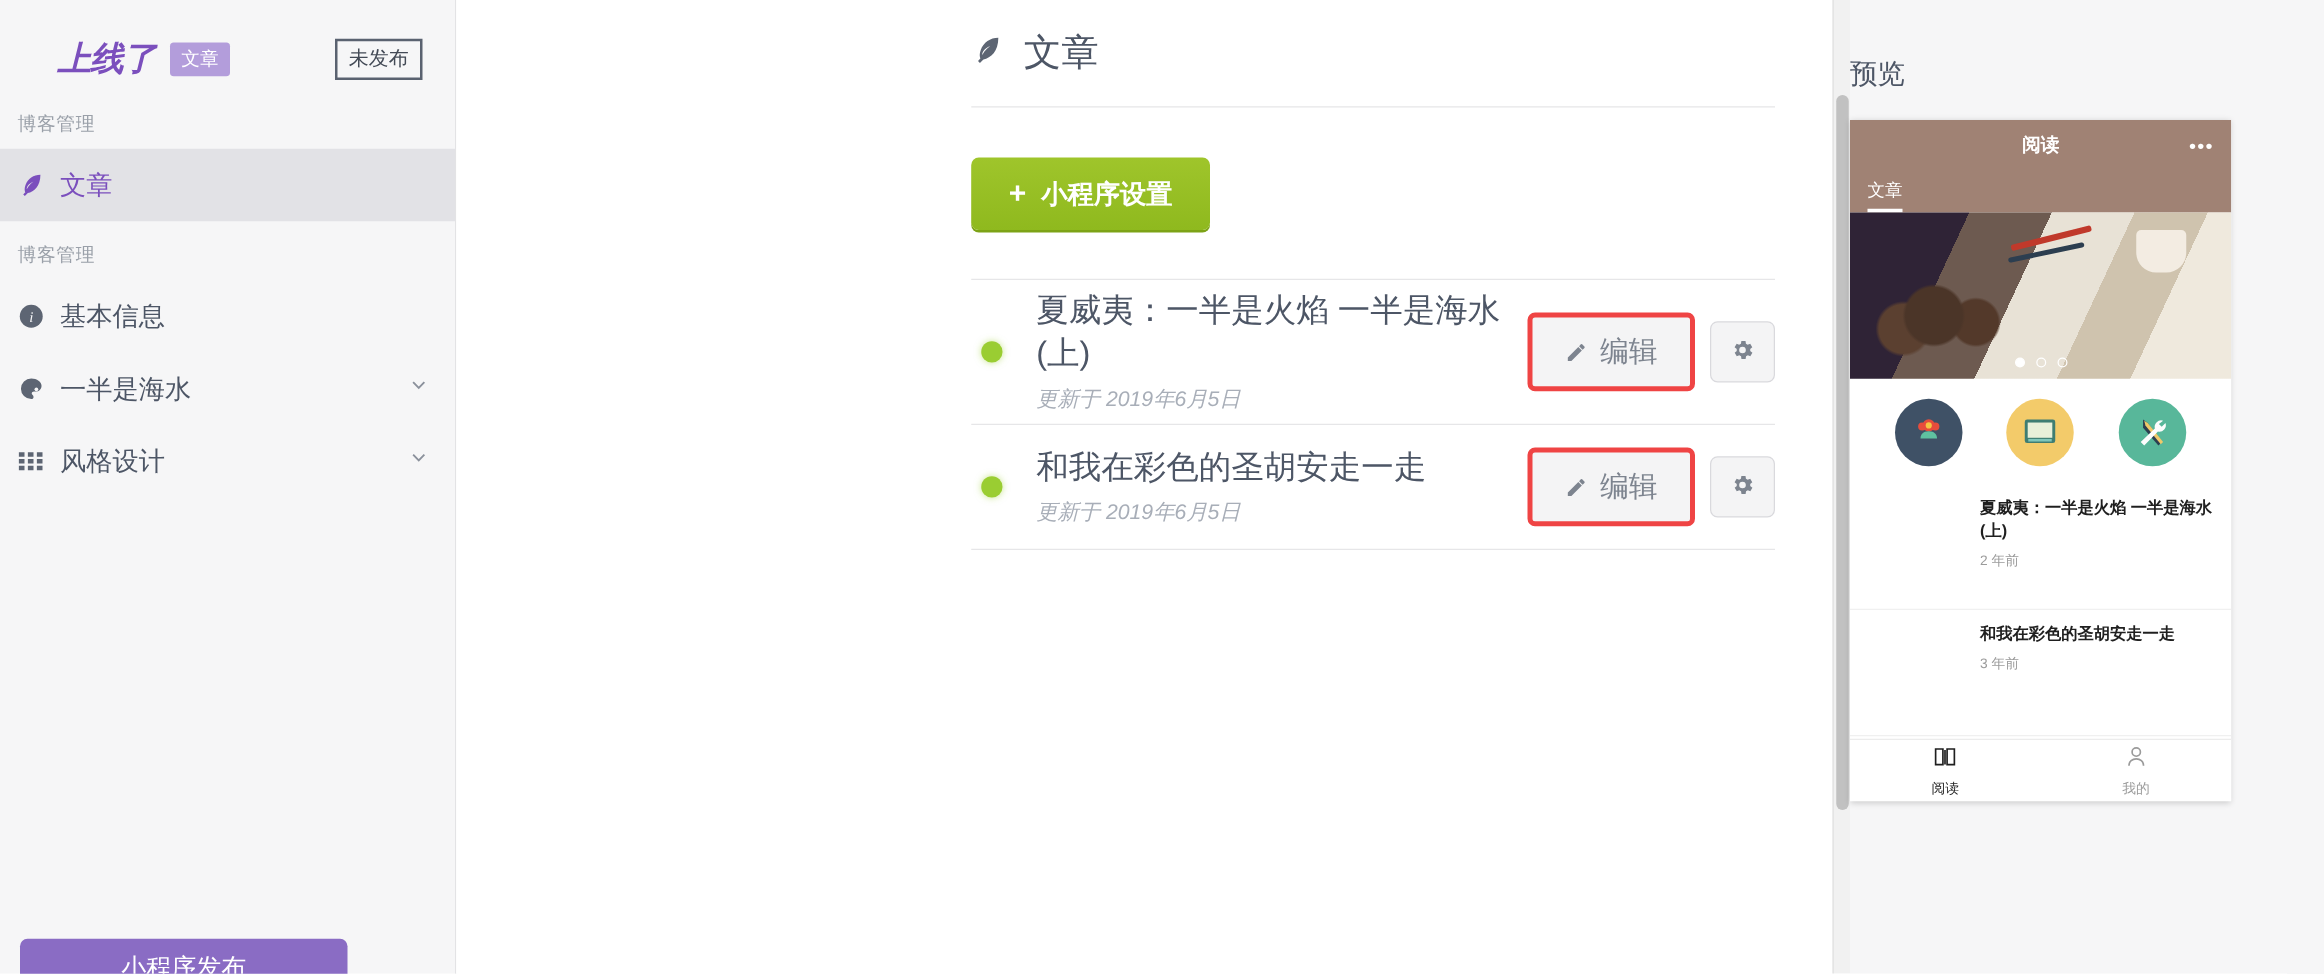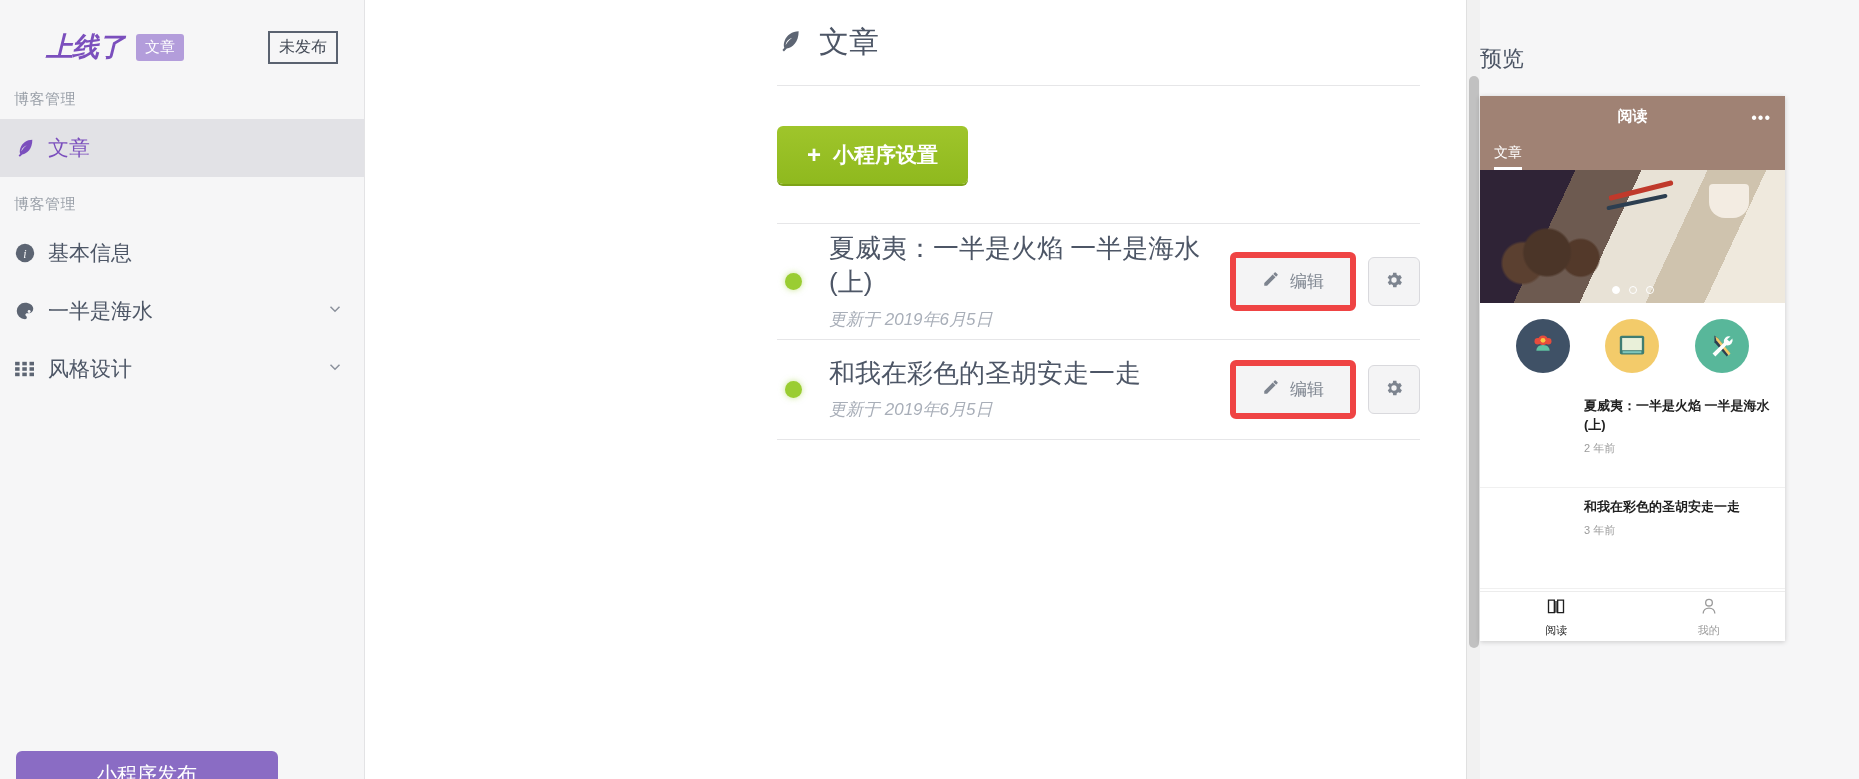--- a/index.html
+++ b/index.html
@@ -78,23 +78,23 @@
   .dot {
     width: 17px; height: 17px; border-radius: 50%; flex: none;
     background: #9acd32; margin: 0 27px 0 8px;
     box-shadow: 0 0 6px rgba(154,205,50,.55);
   }
   .art-text { flex: 1; min-width: 0; }
   .art-title { font-size: 26px; color: #4d5666; line-height: 1.3; }
   .art-date { font-size: 17px; color: #a8aeb8; font-style: italic; margin-top: 8px; }
   .art-actions { display: flex; align-items: center; gap: 12px; flex: none; }
   .btn-edit {
-    display: inline-flex; align-items: flex-start; gap: 10px;
-    background: #f4f4f5; border: 6px solid #ef4444; border-radius: 6px;
-    color: #7d848f; font-size: 17px; padding: 12px 26px; cursor: pointer;
+    display: inline-flex; align-items: flex-end; gap: 10px;
+    background: #f4f4f5; border: 4px solid #ef4444; border-radius: 6px;
+    color: #7d848f; font-size: 23px; padding: 12px 26px; cursor: pointer;
   }
   .btn-gear {
     width: 52px; height: 49px; background: #f4f4f5; border: 1px solid #d9d9dd;
     border-radius: 6px; display: flex; align-items: center; justify-content: center;
     color: #7d848f; cursor: pointer;
   }
   .main-scrollbar {
     position: absolute; right: 0; top: 0; width: 14px; height: 779px;
     background: #f1f1f1; border-left: 1px solid #e0e0e0;
   }

